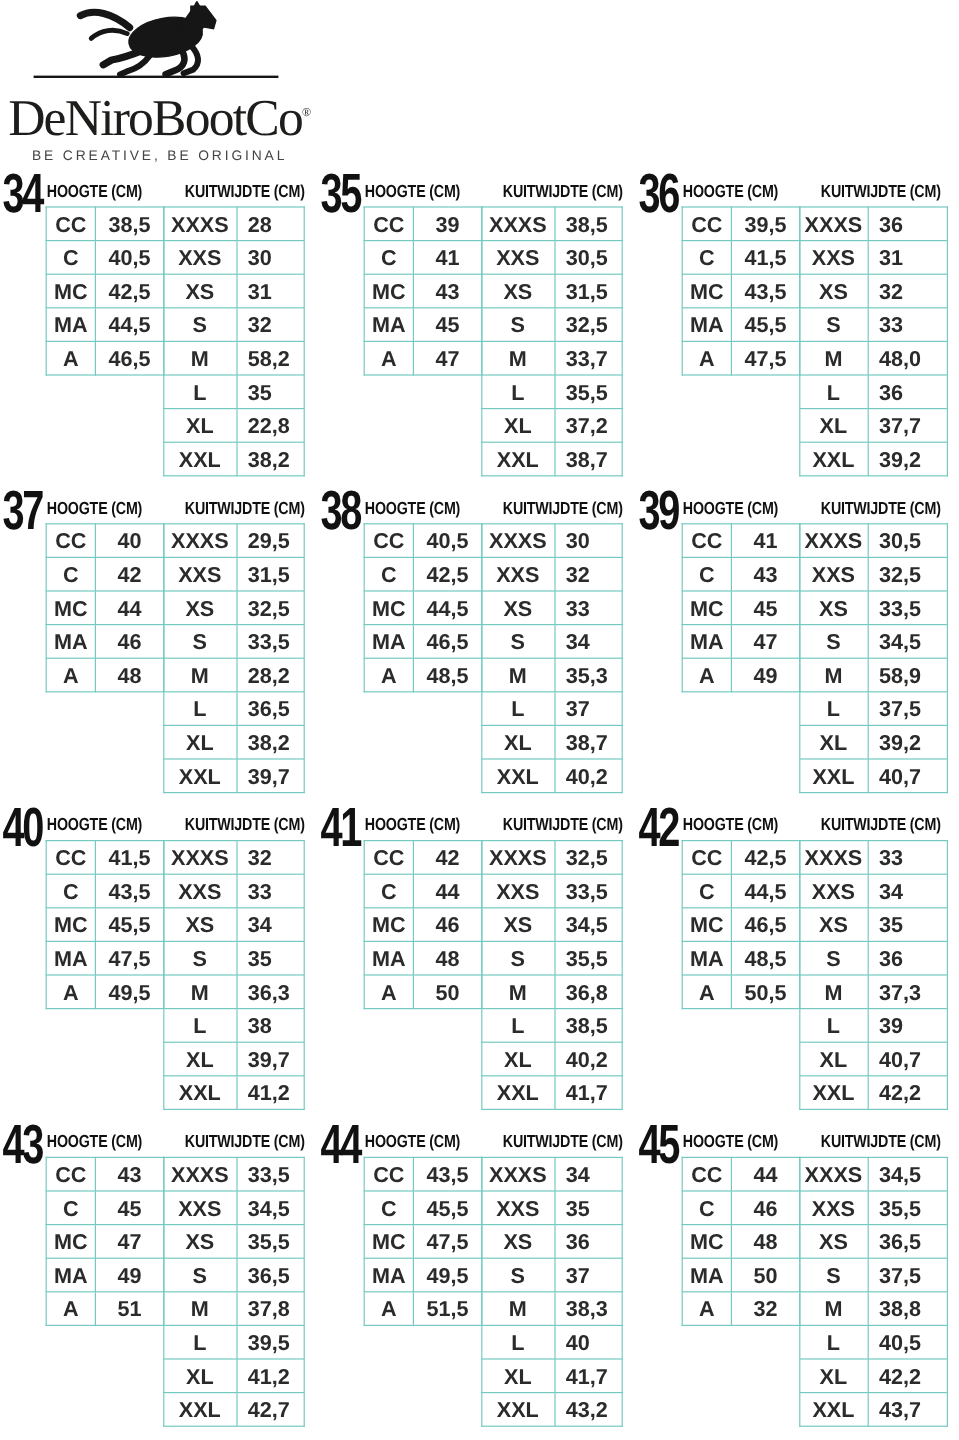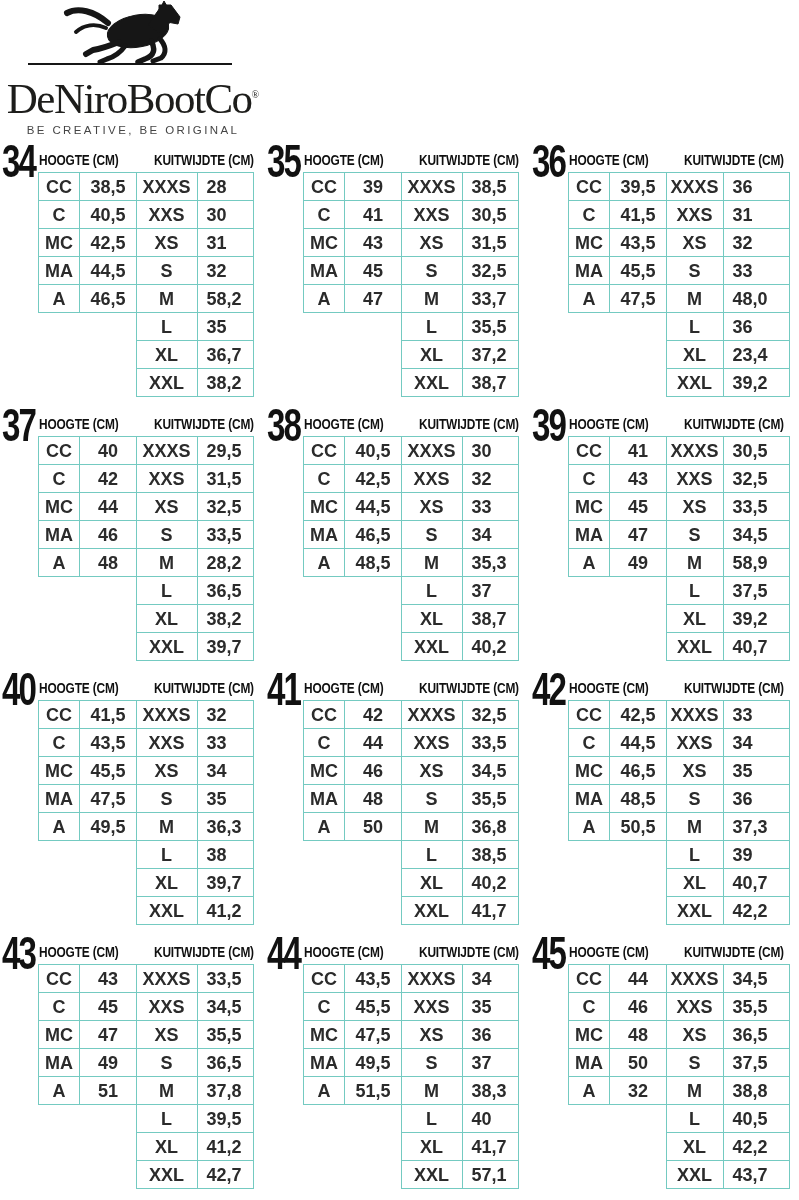--- a/index.html
+++ b/index.html
@@ -136,21 +136,21 @@
           <tr>
               <td class="lbl">M</td>
               <td class="val">58,2</td>
             </tr>
           <tr>
               <td class="lbl">L</td>
               <td class="val">35</td>
             </tr>
           <tr>
               <td class="lbl">XL</td>
-              <td class="val">36,7</td>
+              <td class="val">22,8</td>
             </tr>
           <tr>
               <td class="lbl">XXL</td>
               <td class="val">38,2</td>
             </tr>
         </tbody>
       </table>
     </div>
   </div>
 
@@ -272,21 +272,21 @@
           <tr>
               <td class="lbl">M</td>
               <td class="val">48,0</td>
             </tr>
           <tr>
               <td class="lbl">L</td>
               <td class="val">36</td>
             </tr>
           <tr>
               <td class="lbl">XL</td>
-              <td class="val">23,4</td>
+              <td class="val">37,7</td>
             </tr>
           <tr>
               <td class="lbl">XXL</td>
               <td class="val">39,2</td>
             </tr>
         </tbody>
       </table>
     </div>
   </div>
 
@@ -820,21 +820,21 @@
           <tr>
               <td class="lbl">L</td>
               <td class="val">40</td>
             </tr>
           <tr>
               <td class="lbl">XL</td>
               <td class="val">41,7</td>
             </tr>
           <tr>
               <td class="lbl">XXL</td>
-              <td class="val">57,1</td>
+              <td class="val">43,2</td>
             </tr>
         </tbody>
       </table>
     </div>
   </div>
 
   <div class="block">
     <div class="size-num">45</div>
     <div class="hdr hdr-hoogte">HOOGTE (CM)</div>
     <div class="hdr hdr-kuit">KUITWIJDTE (CM)</div>

